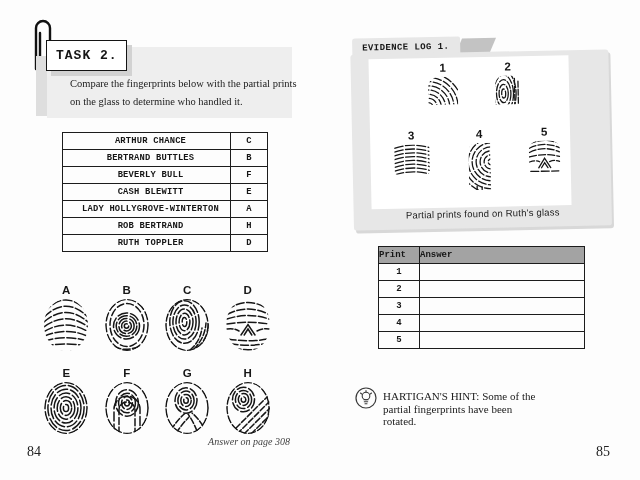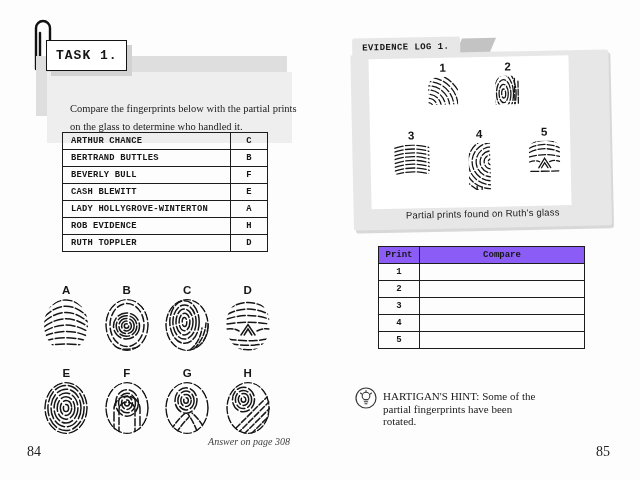--- a/index.html
+++ b/index.html
@@ -2,31 +2,31 @@
 <html><head>
 <meta charset="utf-8">
 <style>
   html,body{margin:0;padding:0;background:#fff;}
   .stage{position:relative;width:640px;height:480px;background:#fdfdfd;overflow:hidden;
          font-family:"Liberation Sans",sans-serif;color:#161616;}
 
   
   .paperclip{position:absolute;left:30px;top:16px;}
   .hdr-back{position:absolute;left:36px;top:56px;width:251px;height:60px;background:#dedede;}
-  .hdr-front{position:absolute;left:47px;top:47px;width:245px;height:71px;background:#eeeeee;margin-top:25px;}
+  .hdr-front{position:absolute;left:47px;top:47px;width:245px;height:71px;background:#eeeeee;}
   .hdr-front p{position:absolute;left:23px;top:28px;width:228px;margin:0;
                font-family:"Liberation Serif",serif;font-size:10.5px;line-height:18px;color:#1c1c1c;}
   .task-box{position:absolute;left:46px;top:40px;width:70px;height:29px;background:#fff;
             border:1.6px solid #141414;box-shadow:5px 5px 0 #d2d2d2;
             display:flex;align-items:center;padding-left:9px;box-sizing:content-box;
             font-family:"Liberation Mono",monospace;font-weight:700;font-size:13px;letter-spacing:1px;}
 
   table.suspects{position:absolute;left:62px;top:132px;width:206px;border-collapse:collapse;table-layout:fixed;}
   table.suspects td{border:1.2px solid #1c1c1c;height:16px;padding:0;
-                    font-family:"Liberation Mono",monospace;font-weight:700;font-size:8.8px;letter-spacing:.2px;}
+                    font-family:"Liberation Mono",monospace;font-weight:700;font-size:8.8px;letter-spacing:.2px;text-align:center;}
   table.suspects td.name{padding-left:8px;}
   table.suspects td.letter{width:36px;text-align:center;}
 
   .fp-grid{position:absolute;left:36px;top:283px;display:grid;grid-template-columns:repeat(4,60.5px);
            row-gap:10px;justify-items:center;}
   .fp-cell{text-align:center;}
   .fp-label{height:15px;line-height:14px;font-size:11.5px;font-weight:700;}
   .fp{display:block;margin:0 auto;}
 
   .answer-note{position:absolute;left:188px;top:436px;width:102px;text-align:right;
@@ -43,21 +43,21 @@
   .folder-body{position:absolute;left:0;top:16px;width:258px;height:176px;background:#e7e7e7;
                border-radius:3px;box-shadow:2px 3px 0 #d8d8d8;}
   .evidence-white{position:absolute;left:18px;top:5px;width:200px;height:150px;background:#fff;}
   .pcell{position:absolute;text-align:center;}
   .caption{position:absolute;left:0;top:156px;width:258px;text-align:center;
            font-size:9.5px;letter-spacing:.2px;color:#222;}
 
   table.log{position:absolute;left:378px;top:246px;width:207px;border-collapse:collapse;table-layout:fixed;}
   table.log th,table.log td{border:1.2px solid #1c1c1c;height:16px;padding:0;
             font-family:"Liberation Mono",monospace;font-weight:700;font-size:9px;}
-  table.log th{background:#8b5cf6;text-align:center;font-weight:700;}
+  table.log th{background:#a3a3a3;text-align:left;font-weight:700;}
   table.log td.pnum{width:40px;text-align:center;}
   table.log th.pcol{width:40px;}
 
   .hint-icon{position:absolute;left:354px;top:386px;}
   .hint-text{position:absolute;left:383px;top:390px;width:164px;
              font-family:"Liberation Serif",serif;font-size:11px;line-height:12.5px;color:#202020;}
 </style>
 </head>
 <body>
 
@@ -65,21 +65,21 @@
 
   <svg class="paperclip" width="26" height="58" viewBox="0 0 26 58">
     <path d="M6 53 V12 a7 7 0 0 1 14 0 v33 a5 5 0 0 1 -10 0 V17" fill="none" stroke="#111" stroke-width="2.4" stroke-linecap="round"></path>
   </svg>
 
   <div class="hdr-back"></div>
   <div class="hdr-front">
     <p>Compare the fingerprints below with the partial prints on the glass to determine who handled it.</p>
   </div>
   <div class="task-box">
-    <span>TASK 1.</span>
+    <span>TASK 2.</span>
   </div>
 
   <table class="suspects">
     <tbody>
         <tr>
           <td class="name">ARTHUR CHANCE</td>
           <td class="letter">C</td>
         </tr>
     <tr>
           <td class="name">BERTRAND BUTTLES</td>
@@ -91,21 +91,21 @@
         </tr>
     <tr>
           <td class="name">CASH BLEWITT</td>
           <td class="letter">E</td>
         </tr>
     <tr>
           <td class="name">LADY HOLLYGROVE-WINTERTON</td>
           <td class="letter">A</td>
         </tr>
     <tr>
-          <td class="name">ROB EVIDENCE</td>
+          <td class="name">ROB BERTRAND</td>
           <td class="letter">H</td>
         </tr>
     <tr>
           <td class="name">RUTH TOPPLER</td>
           <td class="letter">D</td>
         </tr>
   </tbody>
     </table>
 
   <div class="fp-grid">
@@ -393,21 +393,21 @@
         </div>
       </div>
       <div class="caption">Partial prints found on Ruth's glass</div>
     </div>
   </div>
 
   <table class="log">
     <tbody>
         <tr>
       <th class="pcol">Print</th>
-      <th>Compare</th>
+      <th>Answer</th>
     </tr>
     <tr>
           <td class="pnum">1</td>
           <td></td>
         </tr>
     <tr>
           <td class="pnum">2</td>
           <td></td>
         </tr>
     <tr>

